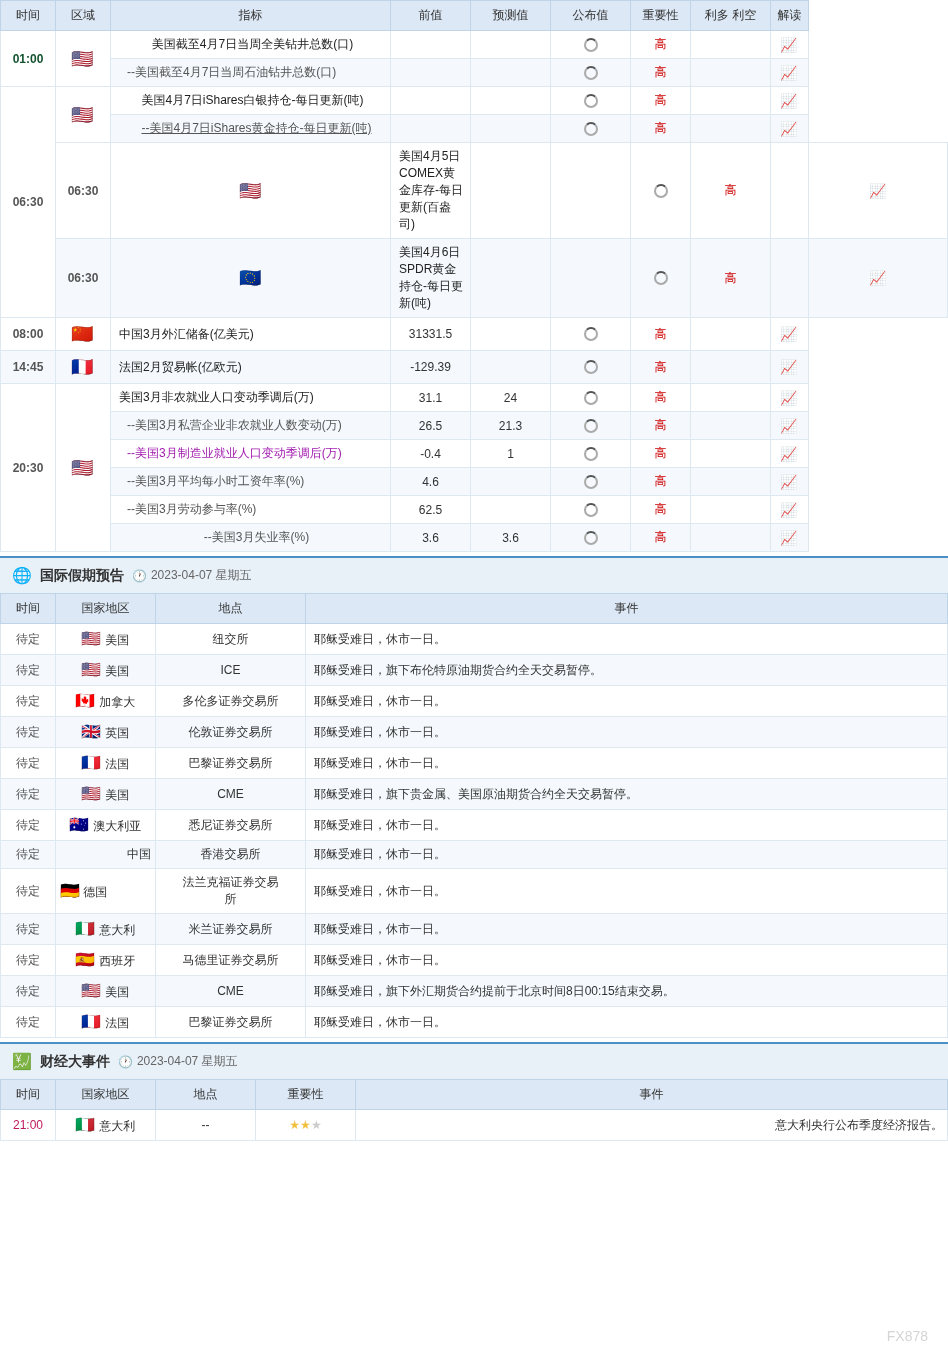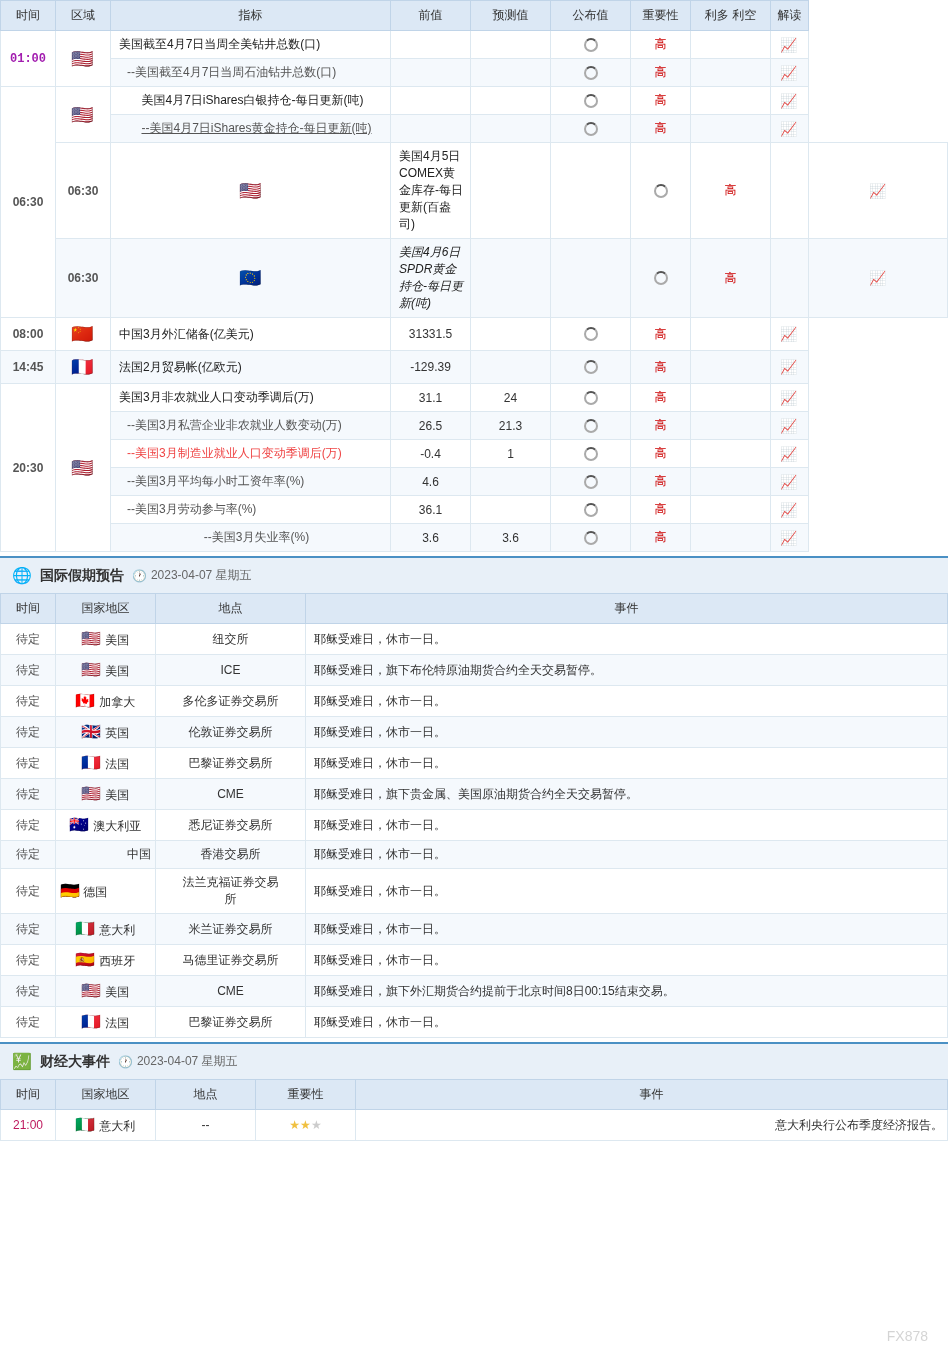--- a/index.html
+++ b/index.html
@@ -92,23 +92,23 @@
       <th style="width:80px">前值</th>
       <th style="width:80px">预测值</th>
       <th style="width:80px">公布值</th>
       <th style="width:60px">重要性</th>
       <th style="width:80px">利多 利空</th>
       <th style="width:38px">解读</th>
     </tr>
   </thead>
   <tbody id="econ-tbody">
   <tr>
-        <td rowspan="2" style="color: #a21caf; font-weight: bold; font-family: Liberation Mono, monospace;">01:00</td>
+        <td rowspan="2" style="color: #14532d; font-weight: bold;">01:00</td>
         <td rowspan="2" style="font-size: 18px;">🇺🇸</td>
-        <td style="text-align: left; padding-left: 8px; color: rgb(34, 34, 34);">美国截至4月7日当周全美钻井总数(口)</td>
+        <td style="text-align: center; padding-left: 8px; color: rgb(34, 34, 34);">美国截至4月7日当周全美钻井总数(口)</td>
         <td></td>
         <td></td>
         <td><span class="spinner"></span></td>
         <td style="color: rgb(204, 0, 0);">高</td>
         <td></td>
         <td><span style="color:#888;font-size:14px;">📈</span></td>
       </tr>
       <tr>
         <td style="text-align: left; padding-left: 16px; color: rgb(85, 85, 85);">--美国截至4月7日当周石油钻井总数(口)</td>
         <td></td>
@@ -145,21 +145,21 @@
         <td></td>
         <td></td>
         <td><span class="spinner"></span></td>
         <td style="color: rgb(204, 0, 0);">高</td>
         <td></td>
         <td><span style="color:#888;font-size:14px;">📈</span></td>
       </tr>
       <tr>
         <td style="color: rgb(85, 85, 85); font-weight: bold;">06:30</td>
         <td style="font-size: 18px;">🇪🇺</td>
-        <td style="text-align: left; padding-left: 8px; color: rgb(34, 34, 34); font-style: italic;">美国4月6日SPDR黄金持仓-每日更新(吨)</td>
+        <td style="text-align: left; padding-left: 8px; color: rgb(34, 34, 34);">美国4月6日SPDR黄金持仓-每日更新(吨)</td>
         <td></td>
         <td></td>
         <td><span class="spinner"></span></td>
         <td style="color: rgb(204, 0, 0);">高</td>
         <td></td>
         <td><span style="color:#888;font-size:14px;">📈</span></td>
       </tr>
       <tr>
         <td style="color: rgb(85, 85, 85); font-weight: bold;">08:00</td>
         <td style="font-size: 18px;">🇨🇳</td>
@@ -196,40 +196,40 @@
       <tr>
         <td style="text-align: left; padding-left: 16px; color: rgb(85, 85, 85);">--美国3月私营企业非农就业人数变动(万)</td>
         <td>26.5</td>
         <td>21.3</td>
         <td><span class="spinner"></span></td>
         <td style="color: rgb(204, 0, 0);">高</td>
         <td></td>
         <td><span style="color:#888;font-size:14px;">📈</span></td>
       </tr>
       <tr>
-        <td style="text-align: left; padding-left: 16px; color: #ef4444;">--美国3月制造业就业人口变动季调后(万)</td>
+        <td style="text-align: left; padding-left: 16px; color: #a21caf;">--美国3月制造业就业人口变动季调后(万)</td>
         <td>-0.4</td>
         <td>1</td>
         <td><span class="spinner"></span></td>
         <td style="color: rgb(204, 0, 0);">高</td>
         <td></td>
         <td><span style="color:#888;font-size:14px;">📈</span></td>
       </tr>
       <tr>
         <td style="text-align: left; padding-left: 16px; color: rgb(85, 85, 85);">--美国3月平均每小时工资年率(%)</td>
         <td>4.6</td>
         <td></td>
         <td><span class="spinner"></span></td>
         <td style="color: rgb(204, 0, 0);">高</td>
         <td></td>
         <td><span style="color:#888;font-size:14px;">📈</span></td>
       </tr>
       <tr>
         <td style="text-align: left; padding-left: 16px; color: rgb(85, 85, 85);">--美国3月劳动参与率(%)</td>
-        <td>36.1</td>
+        <td>62.5</td>
         <td></td>
         <td><span class="spinner"></span></td>
         <td style="color: rgb(204, 0, 0);">高</td>
         <td></td>
         <td><span style="color:#888;font-size:14px;">📈</span></td>
       </tr>
       <tr>
         <td style="text-align: center; padding-left: 16px; color: rgb(85, 85, 85);">--美国3月失业率(%)</td>
         <td>3.6</td>
         <td>3.6</td>

